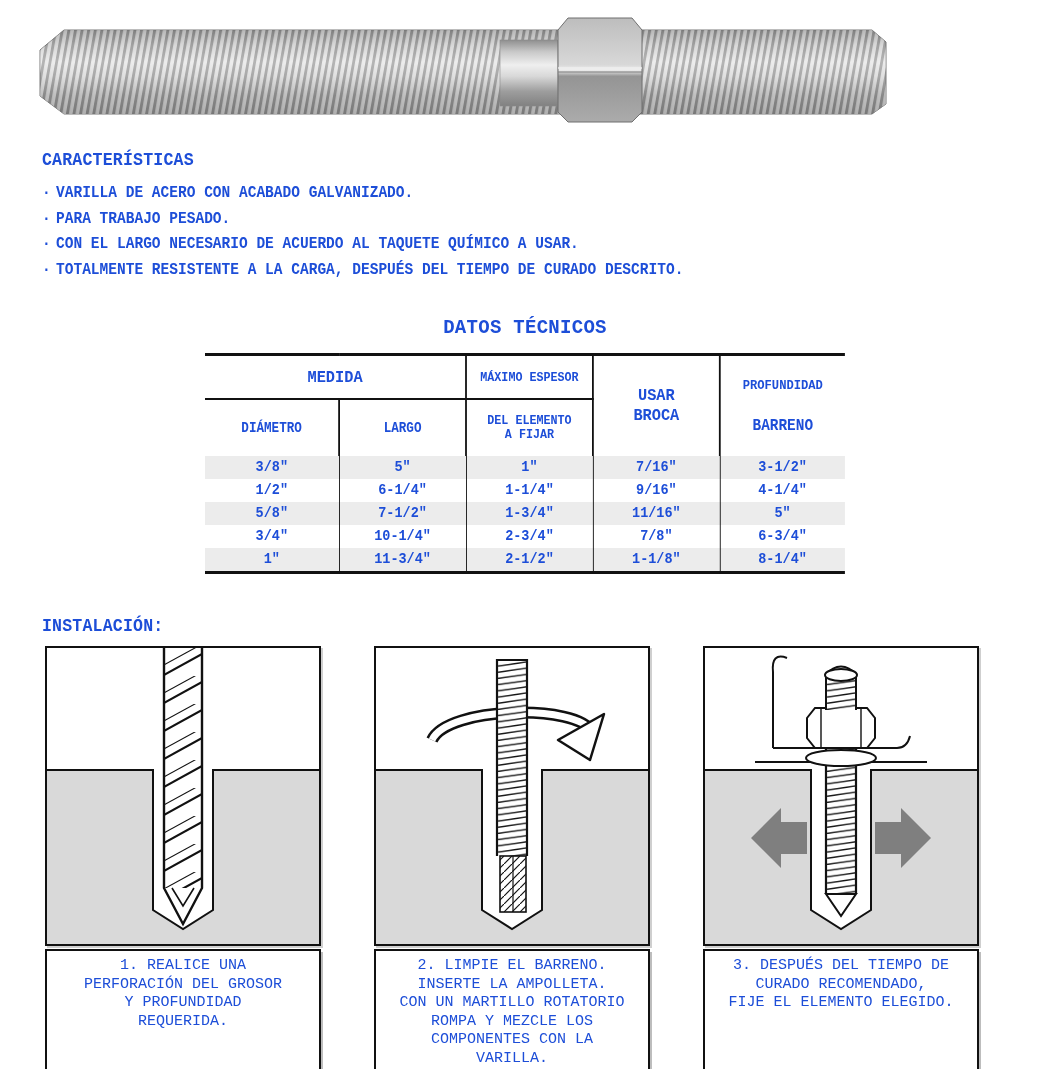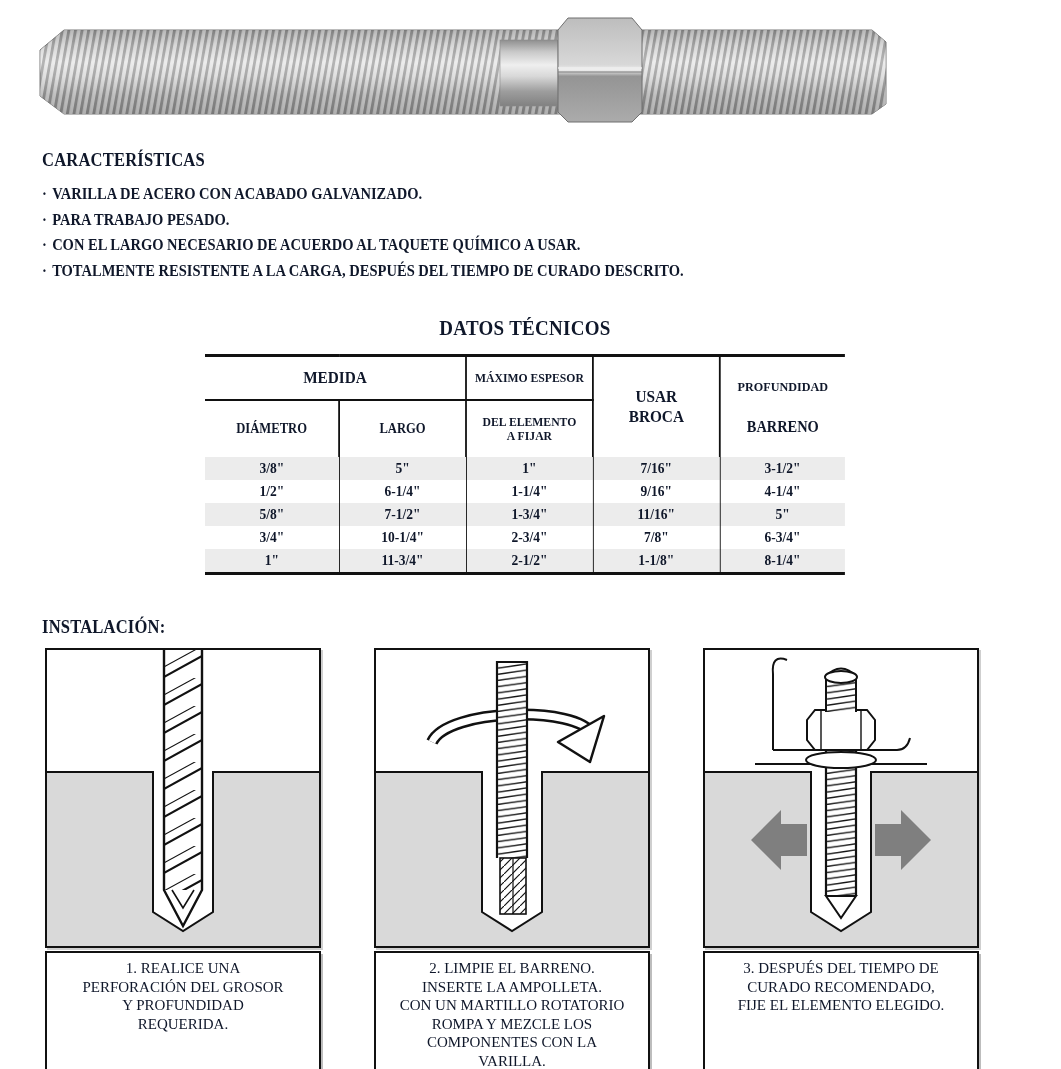--- a/index.html
+++ b/index.html
@@ -1,21 +1,21 @@
 <!DOCTYPE html>
 <html><head>
 <meta charset="utf-8">
 <style>
   html,body{margin:0;padding:0;background:#fff;}
   .page{
     position:relative;
     width:1061px;height:1069px;
     background:#ffffff;
-    color:#0f172a;
-    font-family:Liberation Serif, serif;
+    color:#1d4ed8;
+    font-family:Liberation Mono, monospace;
     overflow:hidden;
   }
   
   .photo-wrap{margin:10px 0 0 38px;width:850px;height:114px;}
   .photo-wrap svg{display:block;}
   
   .h-block{
     font-weight:bold;font-size:18px;letter-spacing:.2px;
     margin:26px 0 10px 42px;
     transform:scaleX(.92);transform-origin:left top;

